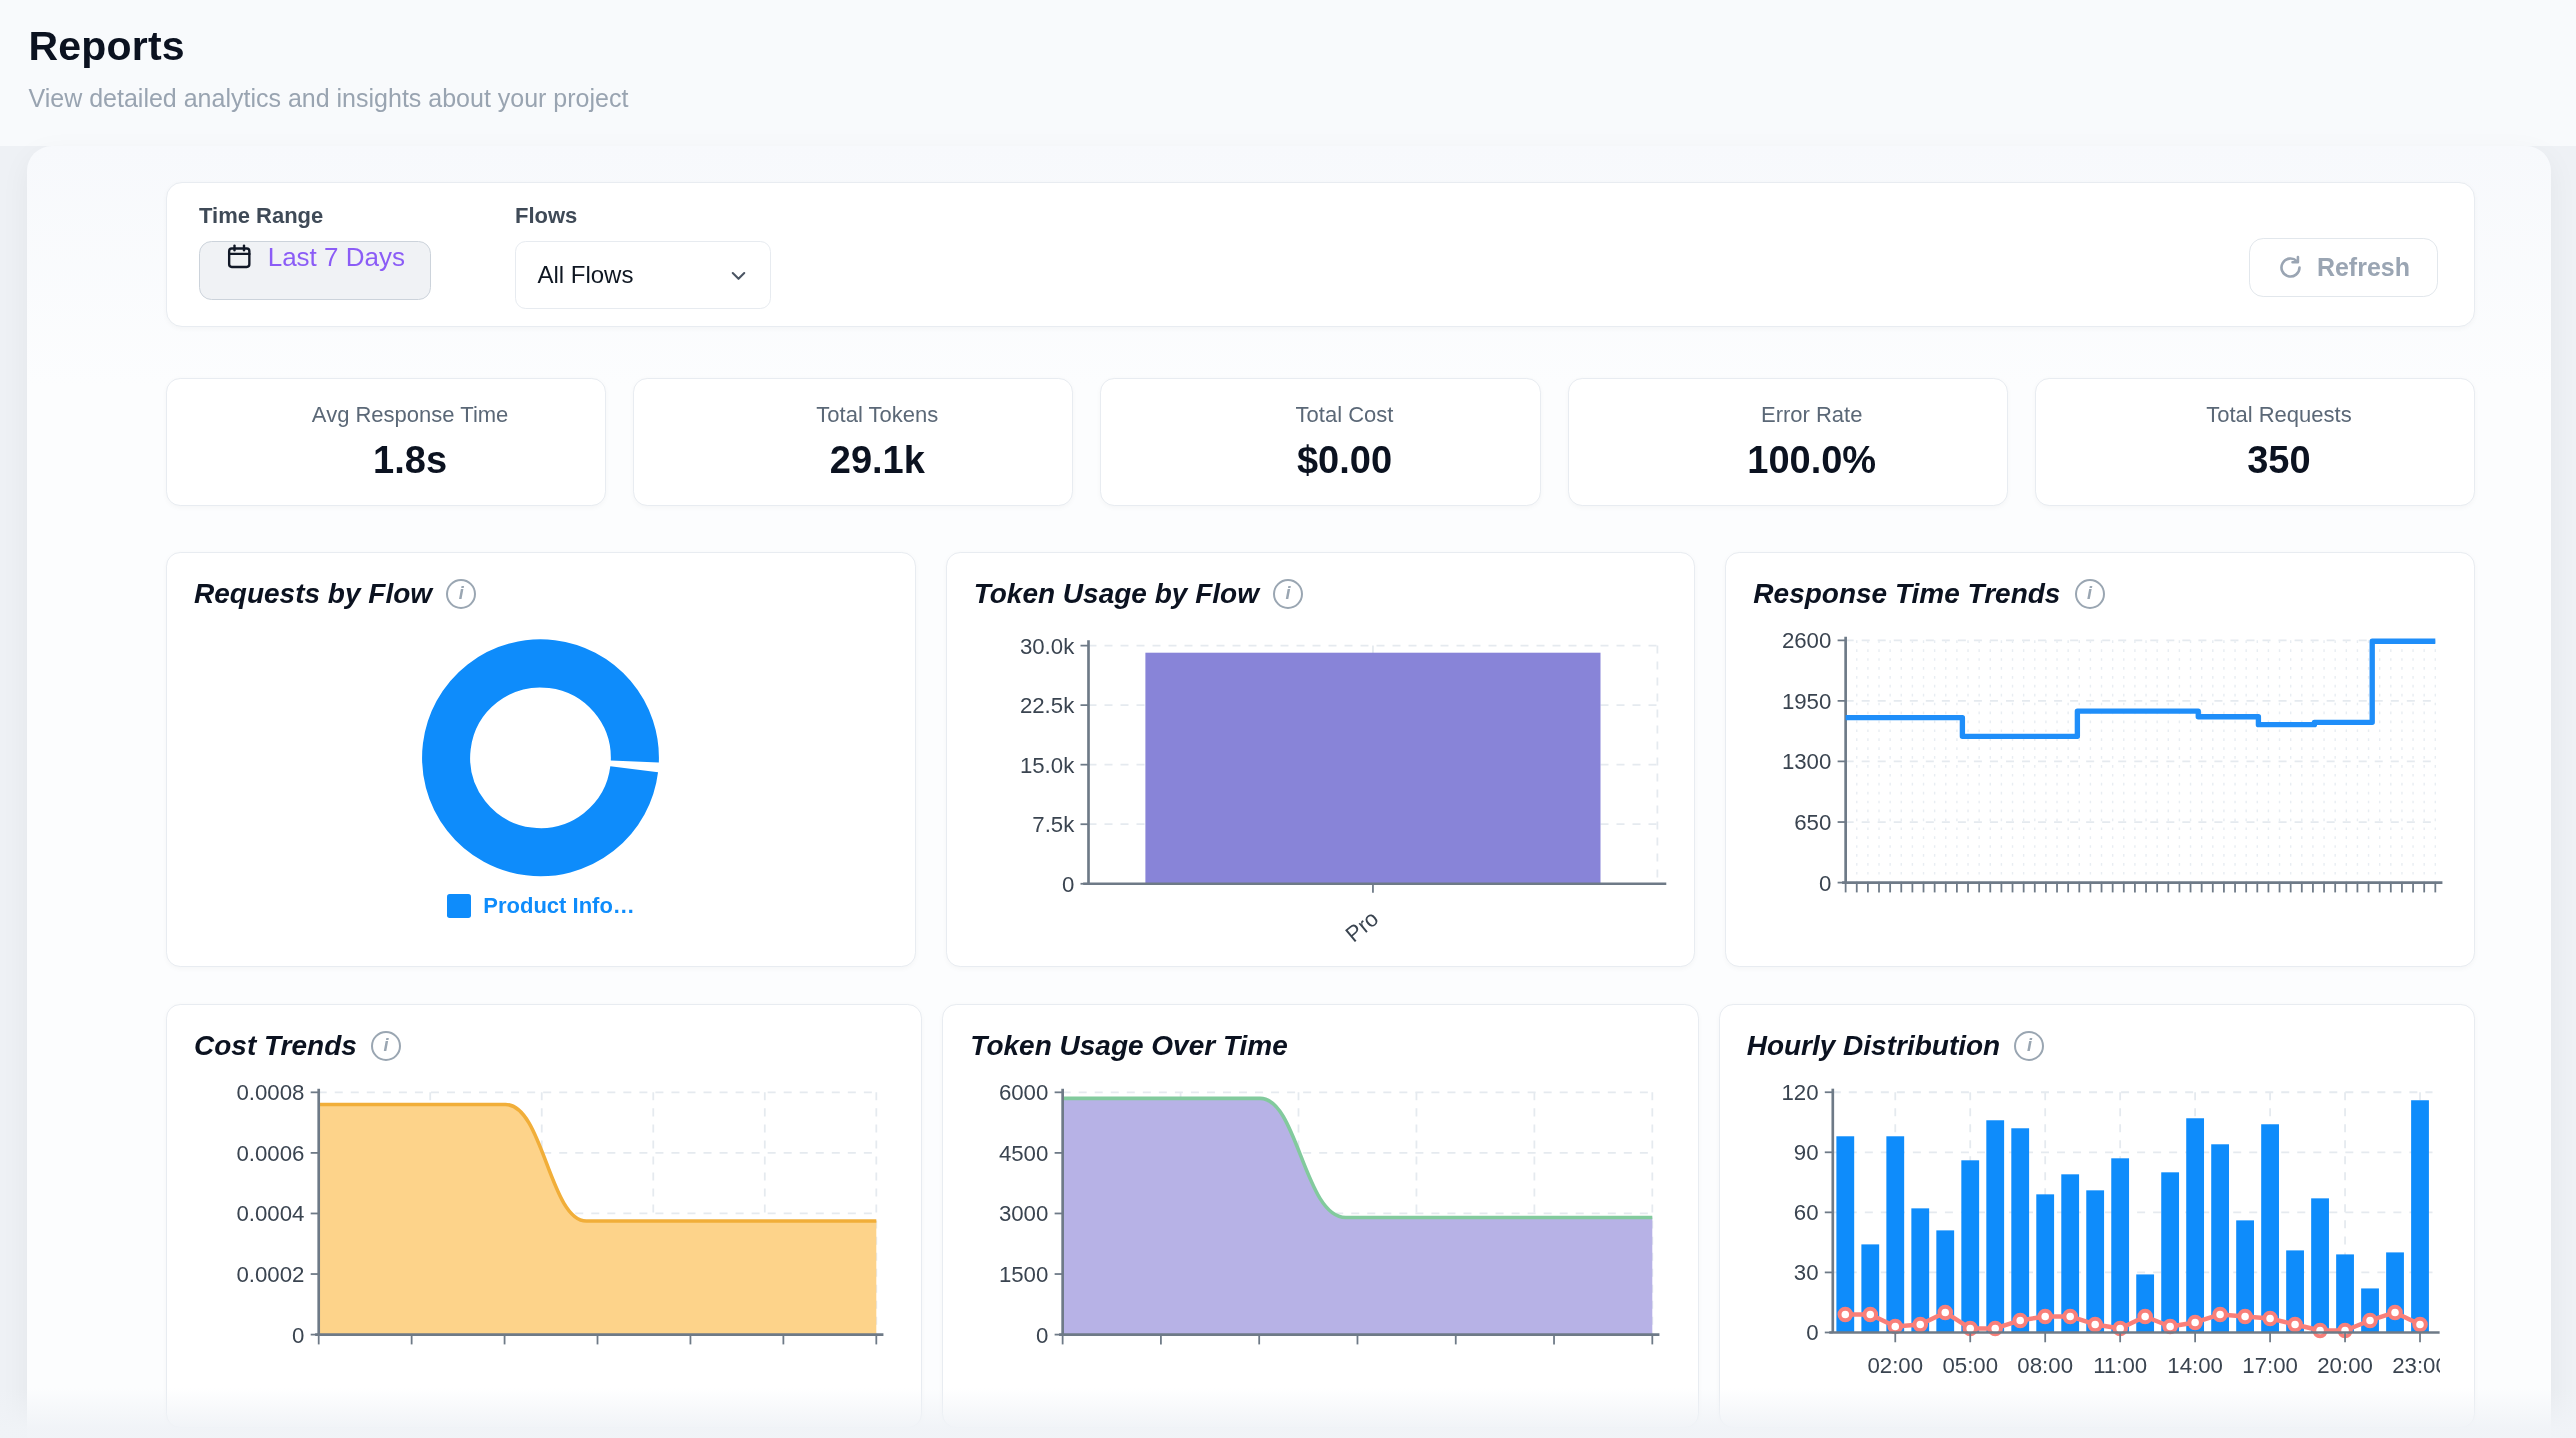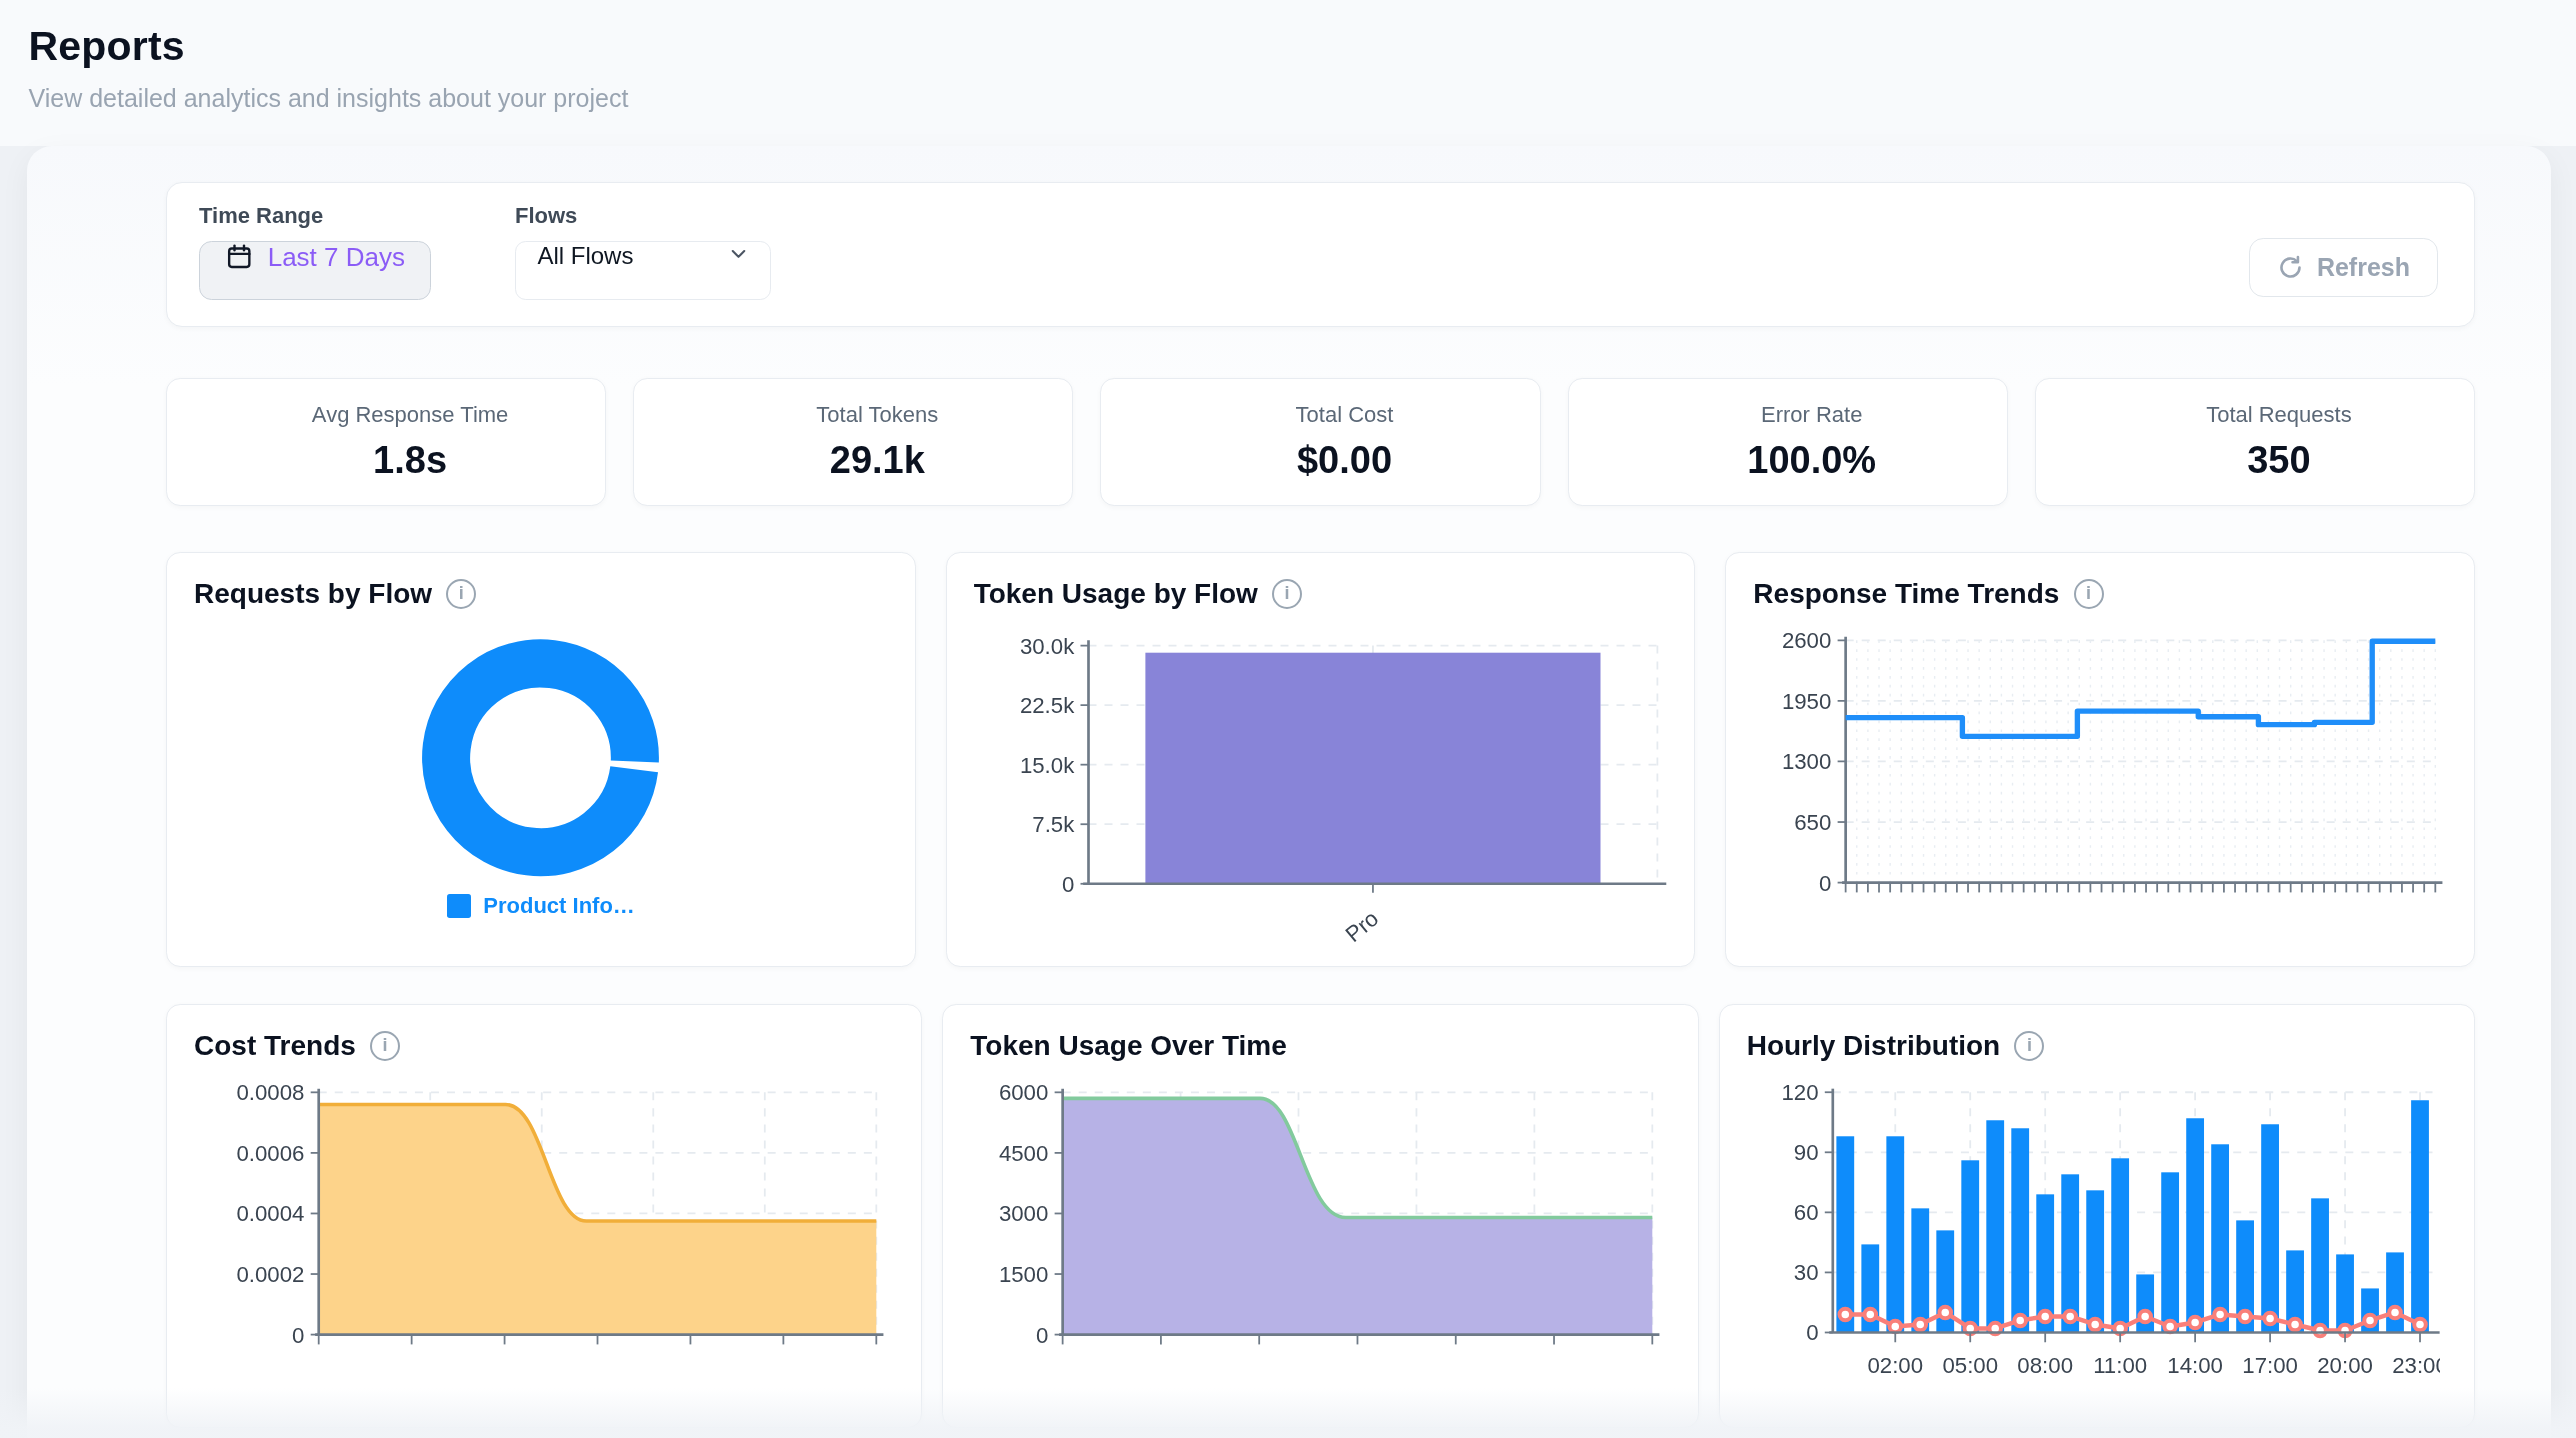--- a/index.html
+++ b/index.html
@@ -14,37 +14,37 @@
   .card { background:#fff; border:1.8px solid #e8ecf1; border-radius:14.2px;
     box-shadow:0 1.8px 5.3px rgba(15,23,42,.03); }
   
   .filter-card { position:absolute; left:139px; top:36px; width:2309px; height:145px;
     border-radius:16px; display:flex; align-items:flex-start; padding:19.6px 36px 0 32px; }
   .filter-group { display:flex; flex-direction:column; margin-right:84px; }
   .filter-label { font-size:22px; font-weight:600; color:#3f4a57; margin-bottom:12.5px; }
   .btn-date { display:flex; align-items:flex-start; gap:14.2px; height:59px; padding:0 25px;
     background:#f0f2f5; border:1.8px solid #ccd3db; border-radius:12.5px;
     font-size:26px; color:#8b5cf6; font-weight:500; cursor:pointer; }
-  .select { display:flex; align-items:flex-start; justify-content:space-between; height:59px; width:256px;
+  .select { display:flex; align-items:center; justify-content:space-between; height:68px; width:256px;
     padding:0 19.6px 0 21.4px; background:#fff; border:1.8px solid #e7ebf0; border-radius:10.7px;
     font-size:24px; color:#0f1722; cursor:pointer; }
   .btn-refresh { margin-left:auto; margin-top:35px; display:flex; align-items:center; gap:12.5px;
     height:59px; padding:0 27px; background:#fff; border:1.8px solid #e2e7ec; border-radius:14.2px;
     font-size:25px; font-weight:600; color:#9aa5b3; cursor:default; }
   .icon-svg { display:inline-flex; }
   
   .stats-row { position:absolute; left:139px; top:232px; width:2309px; height:128px; display:flex; gap:27px; }
   .stat-card { flex:1; display:flex; flex-direction:column; align-items:center; justify-content:center; gap:10.7px;padding-left:48px; }
   .stat-label { font-size:22px; font-weight:500; color:#5b6877; }
   .stat-value { font-size:38px; font-weight:700; color:#0b1220; }
   
   .charts-row1 { position:absolute; left:139px; top:406px; width:2309px; height:415px; display:flex; gap:30px; }
   .charts-row2 { position:absolute; left:139px; top:858px; width:2309px; height:424px; display:flex; gap:20px; }
   .chart-card { flex:1; padding:21.4px 27px 0 27px; overflow:hidden; }
-  .chart-title-row { display:flex; align-items:center; gap:14.2px; height:39px; }
+  .chart-title-row { display:flex; align-items:center; gap:14.2px; height:39px;font-style:italic; }
   .chart-title { font-size:28px; font-weight:700; color:#0b1220; }
   .info-icon { width:30px; height:30px; border:2.2px solid #9aa6b2; border-radius:50%;
     color:#9aa6b2; font-size:18px; font-weight:600; display:inline-flex;
     align-items:center; justify-content:center; cursor:pointer; }
   .chart-body { width:693px; height:285px; margin-top:12.5px; }
   .legend-row { display:flex; align-items:center; justify-content:center; gap:12.5px; margin-top:7.1px; }
   .legend-swatch { width:24px; height:24px; background:#0e8cfb; border-radius:2.7px; }
   .legend-label { font-size:22px; color:#0e8cfb; font-weight:700; }
   .bottom-fade { position:absolute; left:0; bottom:0; width:2576px; height:50px;
     background:linear-gradient(180deg, rgba(242,244,248,0) 0%, rgba(240,243,247,.95) 80%); pointer-events:none; }

